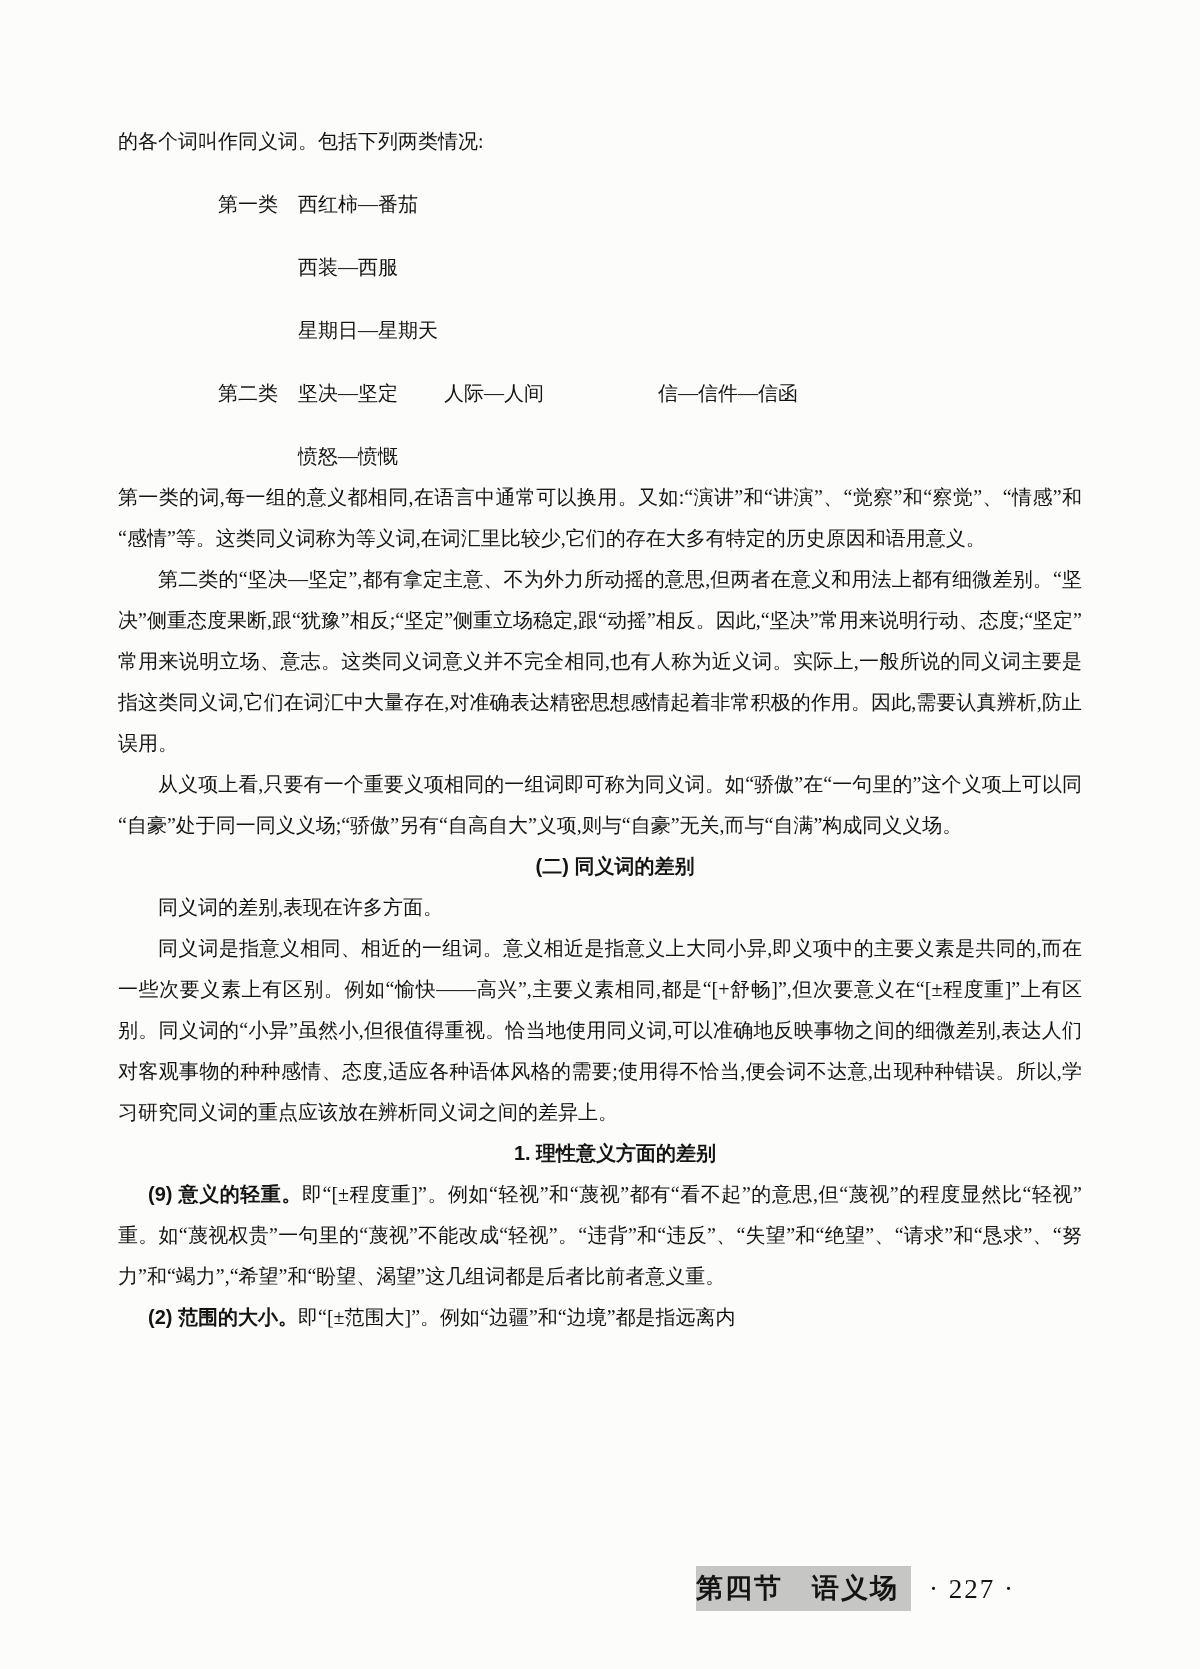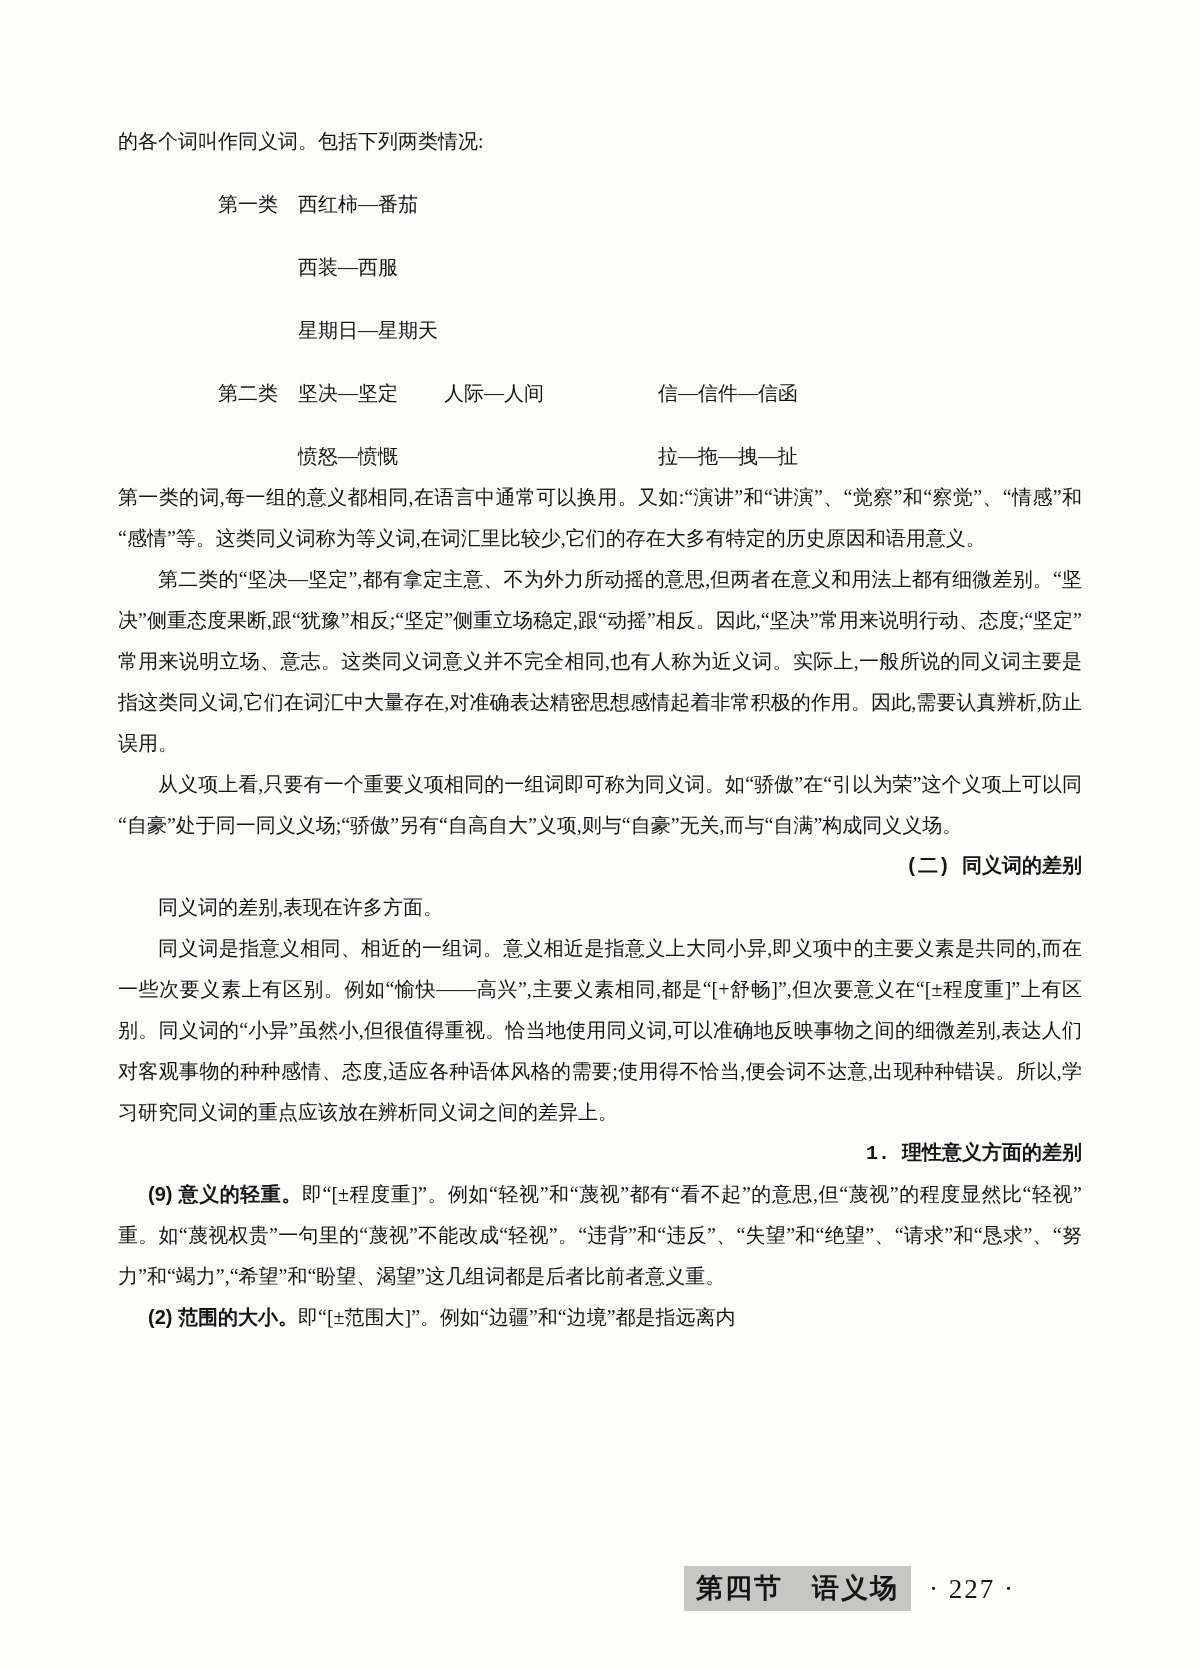--- a/index.html
+++ b/index.html
@@ -39,44 +39,44 @@
     text-align:left;
     margin-top:21px;
   }
   .ex-label { grid-column:1; }
   .ex-span { grid-column:2 / -1; }
   .ex-c1 { grid-column:2; }
   .ex-c2 { grid-column:3; }
   .ex-c3 { grid-column:4; }
 
   .hd {
-    font-family:Liberation Mono, monospace;
+    font-family:Liberation Sans, sans-serif;
     font-weight:bold;
     text-indent:1.5em;
-    text-align:right;
+    text-align:center;
   }
   .lead-par { text-indent:1.5em; }
   .lead {
     font-family:"Liberation Sans","DejaVu Sans",sans-serif;
     font-weight:bold;
   }
 
   .footer {
     position:absolute;
     top:1566px;
     right:185px;
     display:flex;
     align-items:center;
     gap:18px;
     font-size:27px;
     line-height:40px;
   }
   .footer-section {
     background:#c6c6c4;
-    padding:2px 12px 3px 12px;
+    padding:2px 12px 3px 0;
     font-weight:600;
     letter-spacing:2px;
   }
   .footer-page { letter-spacing:2px; }
 </style>
 </head>
 <body>
 
 <div class="page">
   <div class="content">
@@ -98,27 +98,26 @@
       </div>
       <div class="ex-row">
         <span class="ex-label">第二类</span>
         <span class="ex-c1">坚决—坚定</span>
         <span class="ex-c2">人际—人间</span>
         <span class="ex-c3">信—信件—信函</span>
       </div>
       <div class="ex-row">
         <span class="ex-label"></span>
         <span class="ex-c1">愤怒—愤慨</span>
-        <span class="ex-c3">拉—拖—拽—扯</span>
       </div>
     </div>
 
     <p class="noindent">第一类的词,每一组的意义都相同,在语言中通常可以换用。又如:“演讲”和“讲演”、“觉察”和“察觉”、“情感”和“感情”等。这类同义词称为等义词,在词汇里比较少,它们的存在大多有特定的历史原因和语用意义。</p>
     <p class="indent">第二类的“坚决—坚定”,都有拿定主意、不为外力所动摇的意思,但两者在意义和用法上都有细微差别。“坚决”侧重态度果断,跟“犹豫”相反;“坚定”侧重立场稳定,跟“动摇”相反。因此,“坚决”常用来说明行动、态度;“坚定”常用来说明立场、意志。这类同义词意义并不完全相同,也有人称为近义词。实际上,一般所说的同义词主要是指这类同义词,它们在词汇中大量存在,对准确表达精密思想感情起着非常积极的作用。因此,需要认真辨析,防止误用。</p>
-    <p class="indent">从义项上看,只要有一个重要义项相同的一组词即可称为同义词。如“骄傲”在“引以为荣”这个义项上可以同“自豪”处于同一同义义场;“骄傲”另有“自高自大”义项,则与“自豪”无关,而与“自满”构成同义义场。</p>
+    <p class="indent">从义项上看,只要有一个重要义项相同的一组词即可称为同义词。如“骄傲”在“一句里的”这个义项上可以同“自豪”处于同一同义义场;“骄傲”另有“自高自大”义项,则与“自豪”无关,而与“自满”构成同义义场。</p>
 
     <p class="hd">(二) 同义词的差别</p>
 
     <p class="indent">同义词的差别,表现在许多方面。</p>
     <p class="indent">同义词是指意义相同、相近的一组词。意义相近是指意义上大同小异,即义项中的主要义素是共同的,而在一些次要义素上有区别。例如“愉快——高兴”,主要义素相同,都是“[+舒畅]”,但次要意义在“[±程度重]”上有区别。同义词的“小异”虽然小,但很值得重视。恰当地使用同义词,可以准确地反映事物之间的细微差别,表达人们对客观事物的种种感情、态度,适应各种语体风格的需要;使用得不恰当,便会词不达意,出现种种错误。所以,学习研究同义词的重点应该放在辨析同义词之间的差异上。</p>
 
     <p class="hd">1. 理性意义方面的差别</p>
 
     <p class="lead-par"><span class="lead">(9) 意义的轻重。</span><span>即“[±程度重]”。例如“轻视”和“蔑视”都有“看不起”的意思,但“蔑视”的程度显然比“轻视”重。如“蔑视权贵”一句里的“蔑视”不能改成“轻视”。“违背”和“违反”、“失望”和“绝望”、“请求”和“恳求”、“努力”和“竭力”,“希望”和“盼望、渴望”这几组词都是后者比前者意义重。</span></p>
 

